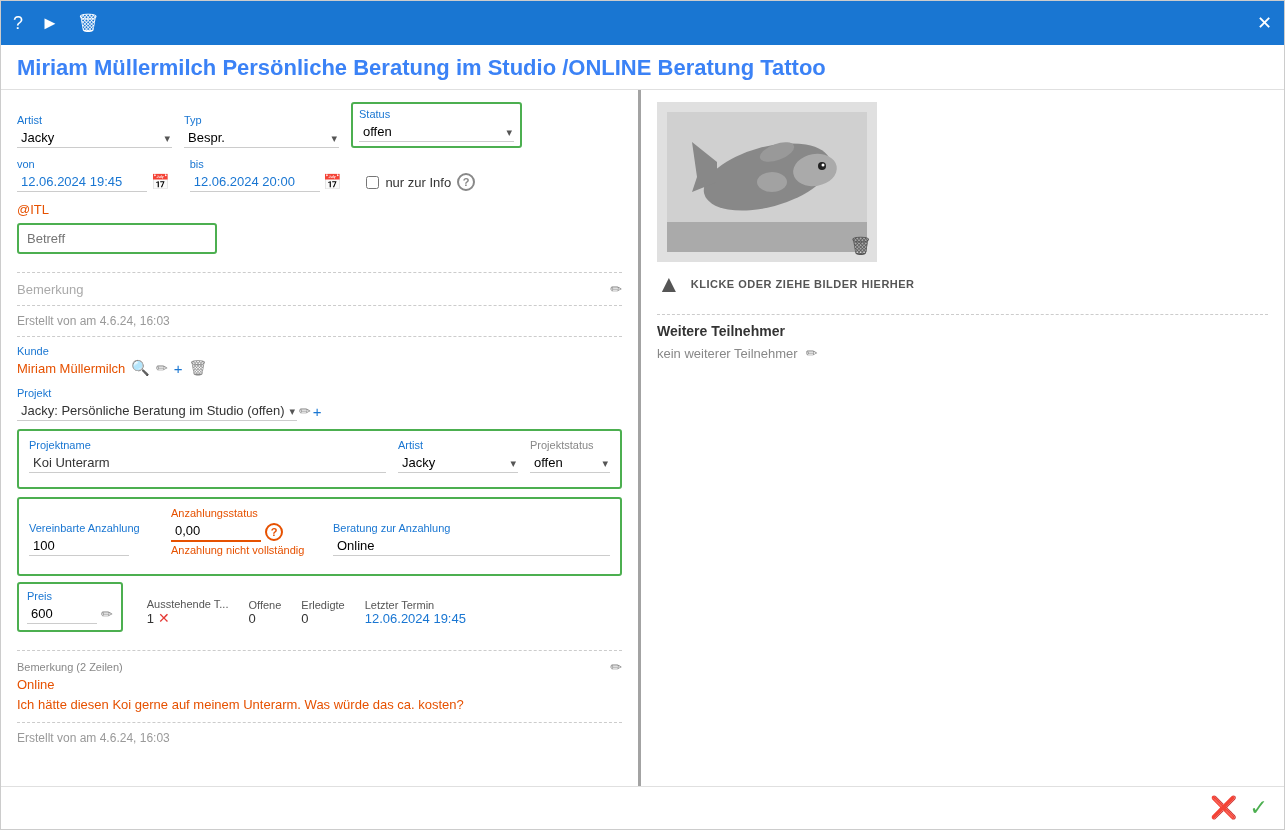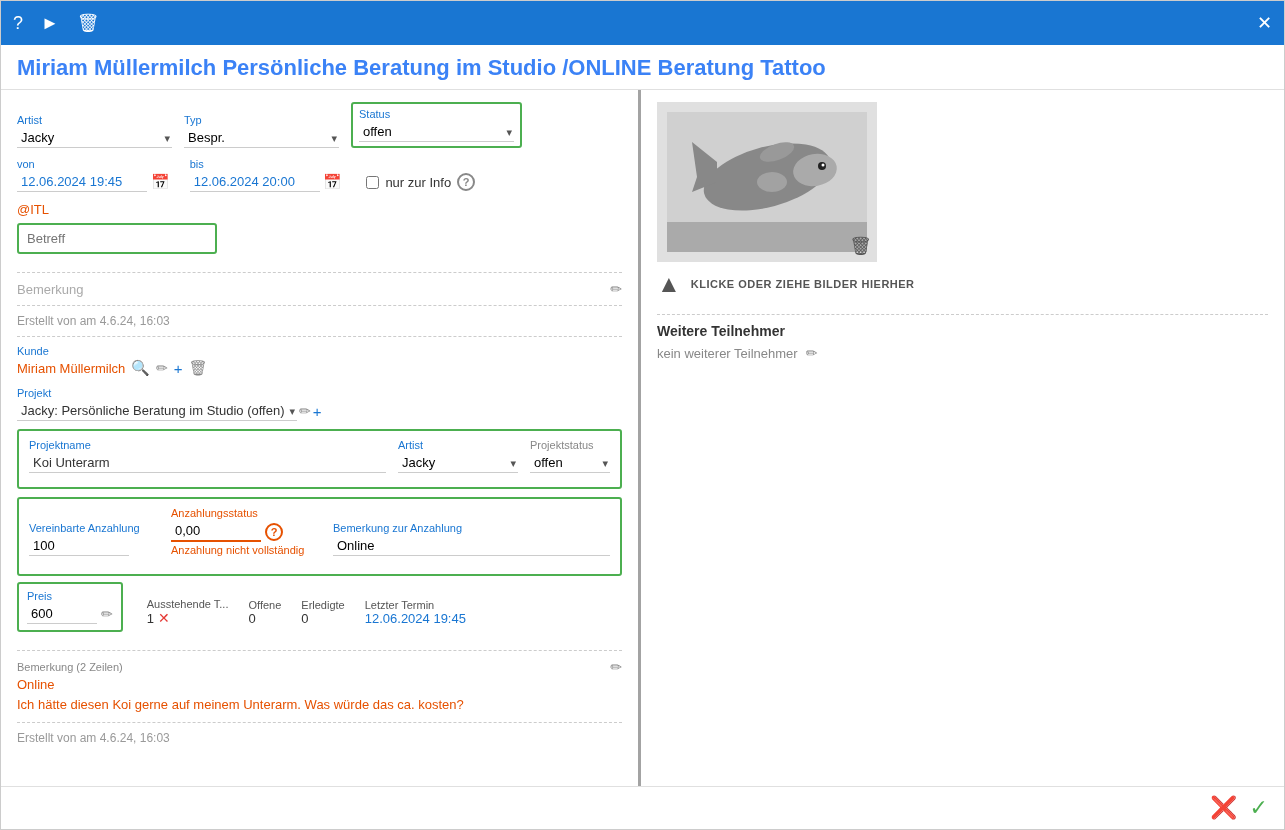--- a/index.html
+++ b/index.html
@@ -248,21 +248,21 @@
           </div>
           <div class="field-group" style="flex:0 0 150px;">
             <span class="field-label-orange">Anzahlungsstatus</span>
             <div style="display:flex;align-items:center;gap:4px;">
               <input class="input-field" type="text" value="0,00" style="width: 90px; border-bottom: 2px solid rgb(230, 81, 0);">
               <span class="info-icon" style="border-color:#e65100;color:#e65100;">?</span>
             </div>
             <span class="anzahl-error">Anzahlung nicht vollständig</span>
           </div>
           <div class="field-group" style="flex:1;">
-            <span class="field-label">Bemerkung zur Anzahlung</span>
+            <span class="field-label">Beratung zur Anzahlung</span>
             <input class="input-field" type="text" value="Online" style="">
           </div>
         </div>
       </div>
 
       
       <div class="form-row" style="align-items:flex-start;margin-top:4px;">
         <div class="preis-box" style="display:flex;align-items:flex-start;gap:8px;">
           <div class="field-group">
             <span class="field-label">Preis</span>

